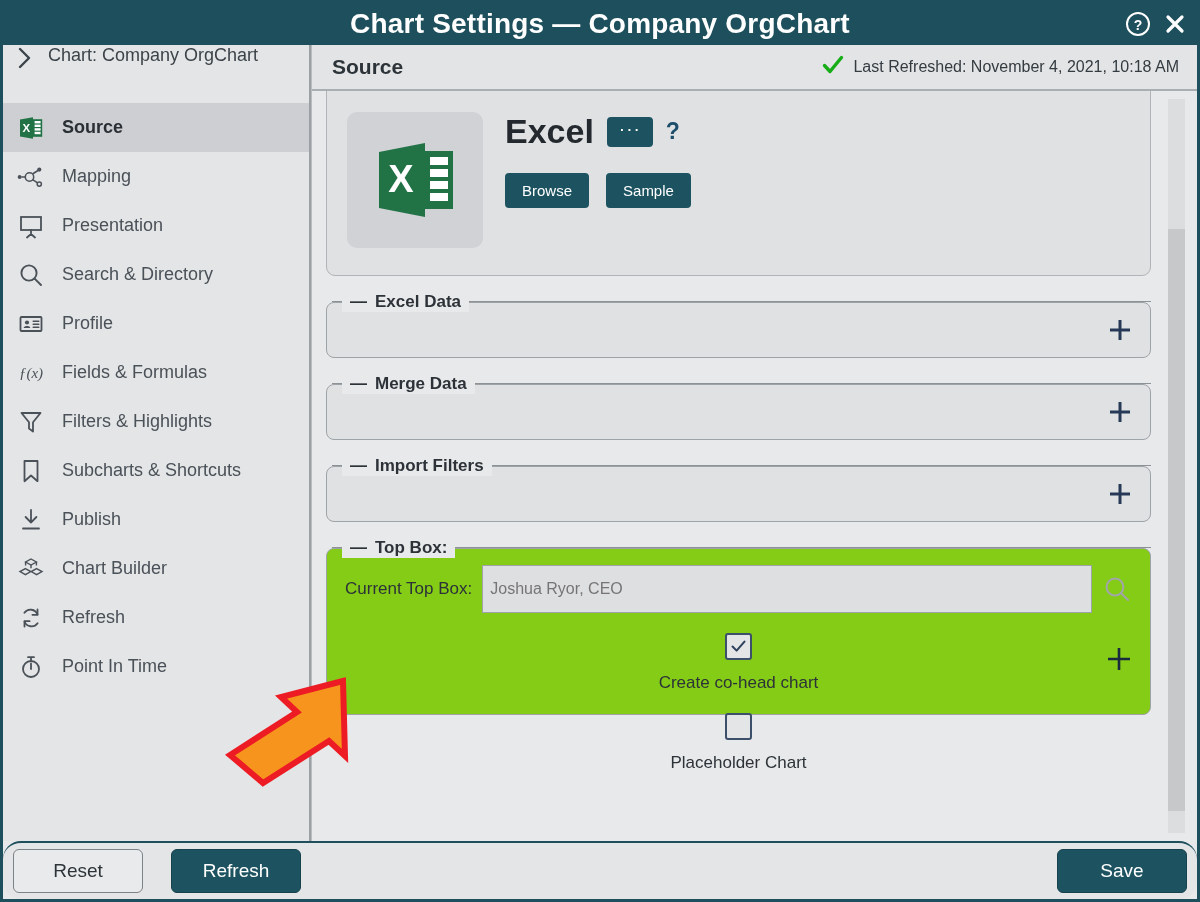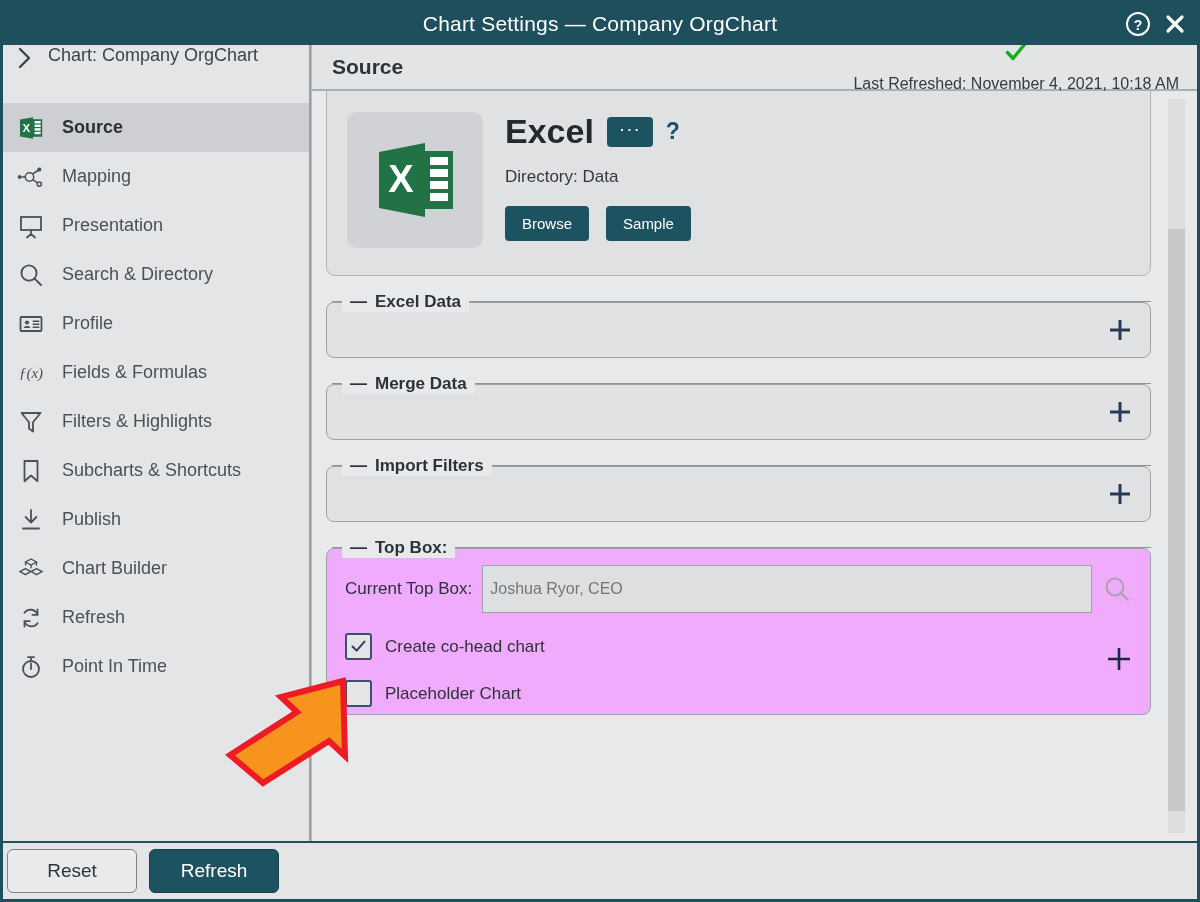--- a/index.html
+++ b/index.html
@@ -21,22 +21,22 @@
   }
   
   .titlebar {
     height: 42px; flex: 0 0 42px;
     background: #1d4f5c;
     display: flex; align-items: center; justify-content: center;
     position: relative;
   }
   .titlebar-text {
     color: #ffffff;
-    font-size: 21px;
-    font-weight: normal;
+    font-size: 28px;
+    font-weight: bold;
     letter-spacing: .2px;
   }
   .titlebar-actions {
     position: absolute; right: 10px; top: 0; bottom: 0;
     display: flex; align-items: center; gap: 12px;
   }
   .tb-icon { cursor: pointer; line-height: 0; display:block; }
   
   .body {
     flex: 1 1 auto;
@@ -101,21 +101,21 @@
     padding: 0 18px 0 20px;
     border-bottom: 2px solid #a9aeb2;
     background: #e3e4e5;
   }
   .main-head .sec-title {
     font-size: 21px; font-weight: bold; color: #2d3439;
   }
   .refresh-status {
     margin-left: auto;
     display: flex; align-items: center; gap: 9px;
-    font-size: 16px; color: #343b41; flex-direction: column;
+    font-size: 16px; color: #343b41;
   }
   .check-green { color: #16ad16; font-size: 22px; font-weight: bold; line-height: 1; }
   .main-scroll {
     position: relative;
     flex: 1 1 auto;
     min-height: 0;
     overflow: hidden;
     background: #e8e9ea;
     padding: 0 0 0 0;
   }
@@ -201,21 +201,21 @@
   }
   .plus {
     position: absolute; right: 17px; top: 50%;
     transform: translateY(-50%);
     color: #263a57; font-size: 31px; line-height: 0;
     font-weight: 500;
     cursor: pointer;
   }
   
   .topbox-body {
-    background: #f0abfc;
+    background: #84cc16;
     border: 1px solid #9ea3a7;
     border-radius: 8px;
     margin-top: 9px;
     padding: 16px 18px 22px 18px;
     position: relative;
     height: 167px;
     box-sizing: border-box;
   }
   .tb-row {
     display: flex; align-items: center; gap: 10px;
@@ -229,20 +229,21 @@
     color: #8d9196;
     font-size: 16px; font-family: inherit;
     padding: 0 7px;
     box-sizing: border-box;
     outline: none;
   }
   .search-ico { flex: 0 0 30px; display:flex; align-items:center; justify-content:center; cursor: pointer;}
   .cb-row {
     display: flex; align-items: center; gap: 13px;
     margin-top: 20px;
+    flex-direction: column;
   }
   .cbox {
     width: 23px; height: 23px;
     border: 2px solid #3c4f6b;
     border-radius: 3px;
     background: #e4e5e7;
     display: flex; align-items: center; justify-content: center;
     flex: 0 0 23px;
     cursor: pointer;
   }
@@ -264,22 +265,23 @@
     left: 0; right: 0; top: 130px; bottom: 22px;
     background: #c6c8ca;
     cursor: pointer;
   }
   
   .footer {
     flex: 0 0 56px; height: 56px;
     background: #e4e5e6;
     border-top: 2px solid #1d4f5c;
     display: flex; align-items: center;
-    padding: 0 4px;
-    gap: 12px;
+    padding: 0 10px;
+    gap: 28px;
+    border-radius: 18px;
   }
   .fbtn {
     font-family: inherit;
     font-size: 19px;
     border-radius: 6px;
     padding: 0 14px;
     height: 44px;
     min-width: 130px;
     cursor: pointer;
     border: 1px solid transparent;
@@ -498,21 +500,20 @@
                 <rect x="63" y="61" width="18" height="8" fill="#ffffff"></rect>
                 <text x="34" y="60" font-family="Liberation Sans, sans-serif" font-size="38" font-weight="bold" fill="#ffffff" text-anchor="middle">X</text>
               </svg>
             </div>
             <div class="source-info">
               <div class="source-title-row">
                 <span class="source-title">Excel</span>
                 <span class="dots-btn">···</span>
                 <span class="qmark">?</span>
               </div>
-              <div class="meta-line">Directory: Data</div>
               <div class="src-buttons">
                 <button class="btn-teal">Browse</button>
                 <button class="btn-teal">Sample</button>
               </div>
             </div>
           </div>
 
           <div class="fieldset">
             <div class="fs-dash"></div>
             <div class="fs-legend">
@@ -604,20 +605,21 @@
           <div class="vthumb"></div>
         </div>
       </div>
     </div>
   </div>
 
   <div class="footer">
     <button class="fbtn light">Reset</button>
     <button class="fbtn teal">Refresh</button>
     <div class="spacer"></div>
+    <button class="fbtn teal">Save</button>
   </div>
 
   <div class="arrow-wrap">
     <svg width="150" height="112" viewBox="0 0 150 112">
       <path d="M118 6 L56 22 L72 37 L5 80 L38 108 L104 66 L120 81 Z" fill="#F7941E" stroke="#ED1C24" stroke-width="6" stroke-linejoin="miter"></path>
     </svg>
   </div>
 
 </div>
 

